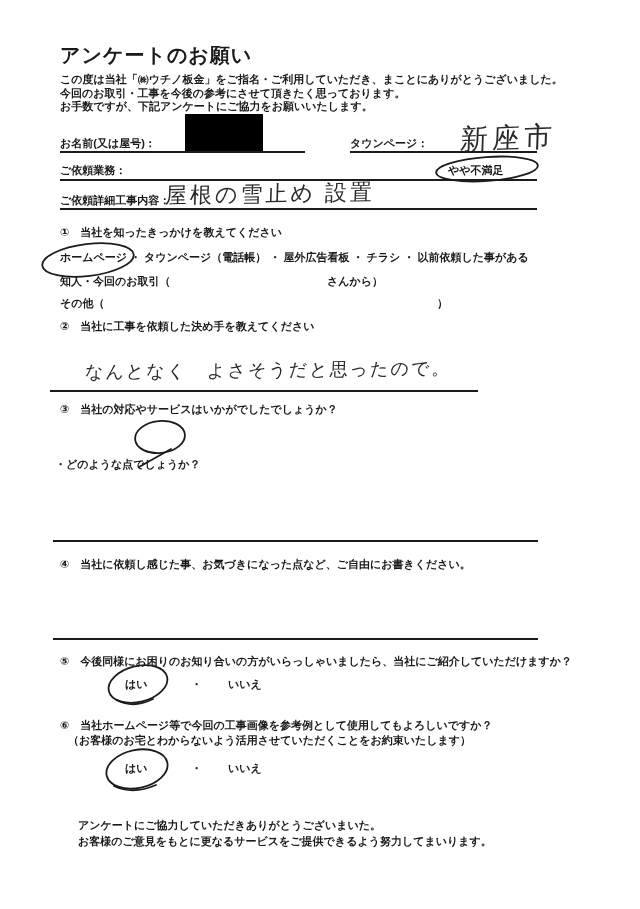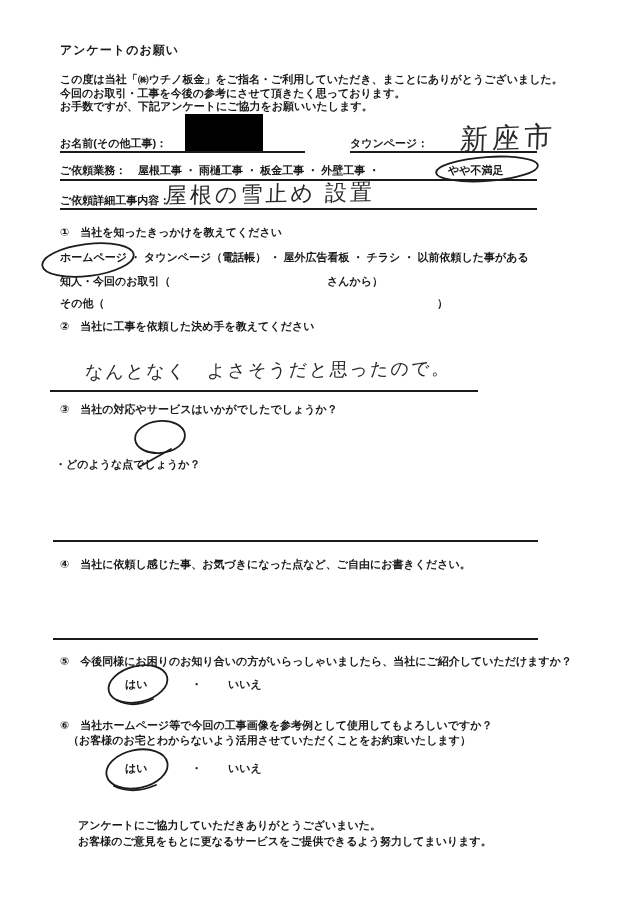--- a/index.html
+++ b/index.html
@@ -12,21 +12,21 @@
     color:#1a1a1a;
   }
   .t{
     position:absolute;
     font-weight:700;
     font-size:11px;
     line-height:1.15;
     white-space:nowrap;
     color:#1a1a1a;
   }
-  .title{font-size:12px;letter-spacing:1px;}
+  .title{font-size:20px;letter-spacing:1px;}
   .hand{
     position:absolute;
     font-weight:400;
     color:#2a2a2a;
     white-space:nowrap;
     transform-origin:left center;
   }
   .hand-city{font-size:28px;transform:rotate(-2deg) skewX(-4deg);letter-spacing:4px;}
   .hand-detail{font-size:22px;transform:rotate(-1deg) skewX(-3deg);letter-spacing:3px;}
   .hand-answer{font-size:18px;transform:rotate(-0.6deg) skewX(-3deg);letter-spacing:2px;}
@@ -60,29 +60,28 @@
       <ellipse cx="137" cy="769" rx="31" ry="19" transform="rotate(-12 137 769)"></ellipse>
       <path d="M 156 785 Q 133 795 114 786"></path>
     </g>
   </svg>
 
   <div class="t title" style="left:60px;top:44px">アンケートのお願い</div>
   <div class="t" style="left:60px;top:73px">この度は当社「㈱ウチノ板金」をご指名・ご利用していただき、まことにありがとうございました。</div>
   <div class="t" style="left:60px;top:86.5px">今回のお取引・工事を今後の参考にさせて頂きたく思っております。</div>
   <div class="t" style="left:60px;top:100px">お手数ですが、下記アンケートにご協力をお願いいたします。</div>
 
-  <div class="t" style="left:60px;top:137px">お名前(その他工事)：</div>
+  <div class="t" style="left:60px;top:137px">お名前(又は屋号)：</div>
   <div class="redaction" style="left:185px;top:114px;width:78px;height:37px"></div>
   <div class="rule" style="left:60px;top:151px;width:245px"></div>
   <div class="t" style="left:350px;top:137px">タウンページ：</div>
   <div class="hand hand-city" style="left:460px;top:121px">新座市</div>
   <div class="rule" style="left:350px;top:151px;width:187px"></div>
 
   <div class="t" style="left:60px;top:164px">ご依頼業務：</div>
-  <div class="t" style="left:138px;top:164px">屋根工事 ・ 雨樋工事 ・ 板金工事 ・ 外壁工事 ・</div>
   <div class="t" style="left:448px;top:164px">やや不満足</div>
   <div class="rule" style="left:60px;top:179px;width:477px"></div>
 
   <div class="t" style="left:60px;top:194px">ご依頼詳細工事内容：</div>
   <div class="hand hand-detail" style="left:165px;top:181px">屋根の雪止め 設置</div>
   <div class="rule" style="left:60px;top:208px;width:477px"></div>
 
   <div class="t" style="left:60px;top:226px">①　当社を知ったきっかけを教えてください</div>
   <div class="t" style="left:60px;top:251px">ホームページ</div>
   <div class="t" style="left:130px;top:251px">・ タウンページ（電話帳） ・ 屋外広告看板 ・ チラシ ・ 以前依頼した事がある</div>

